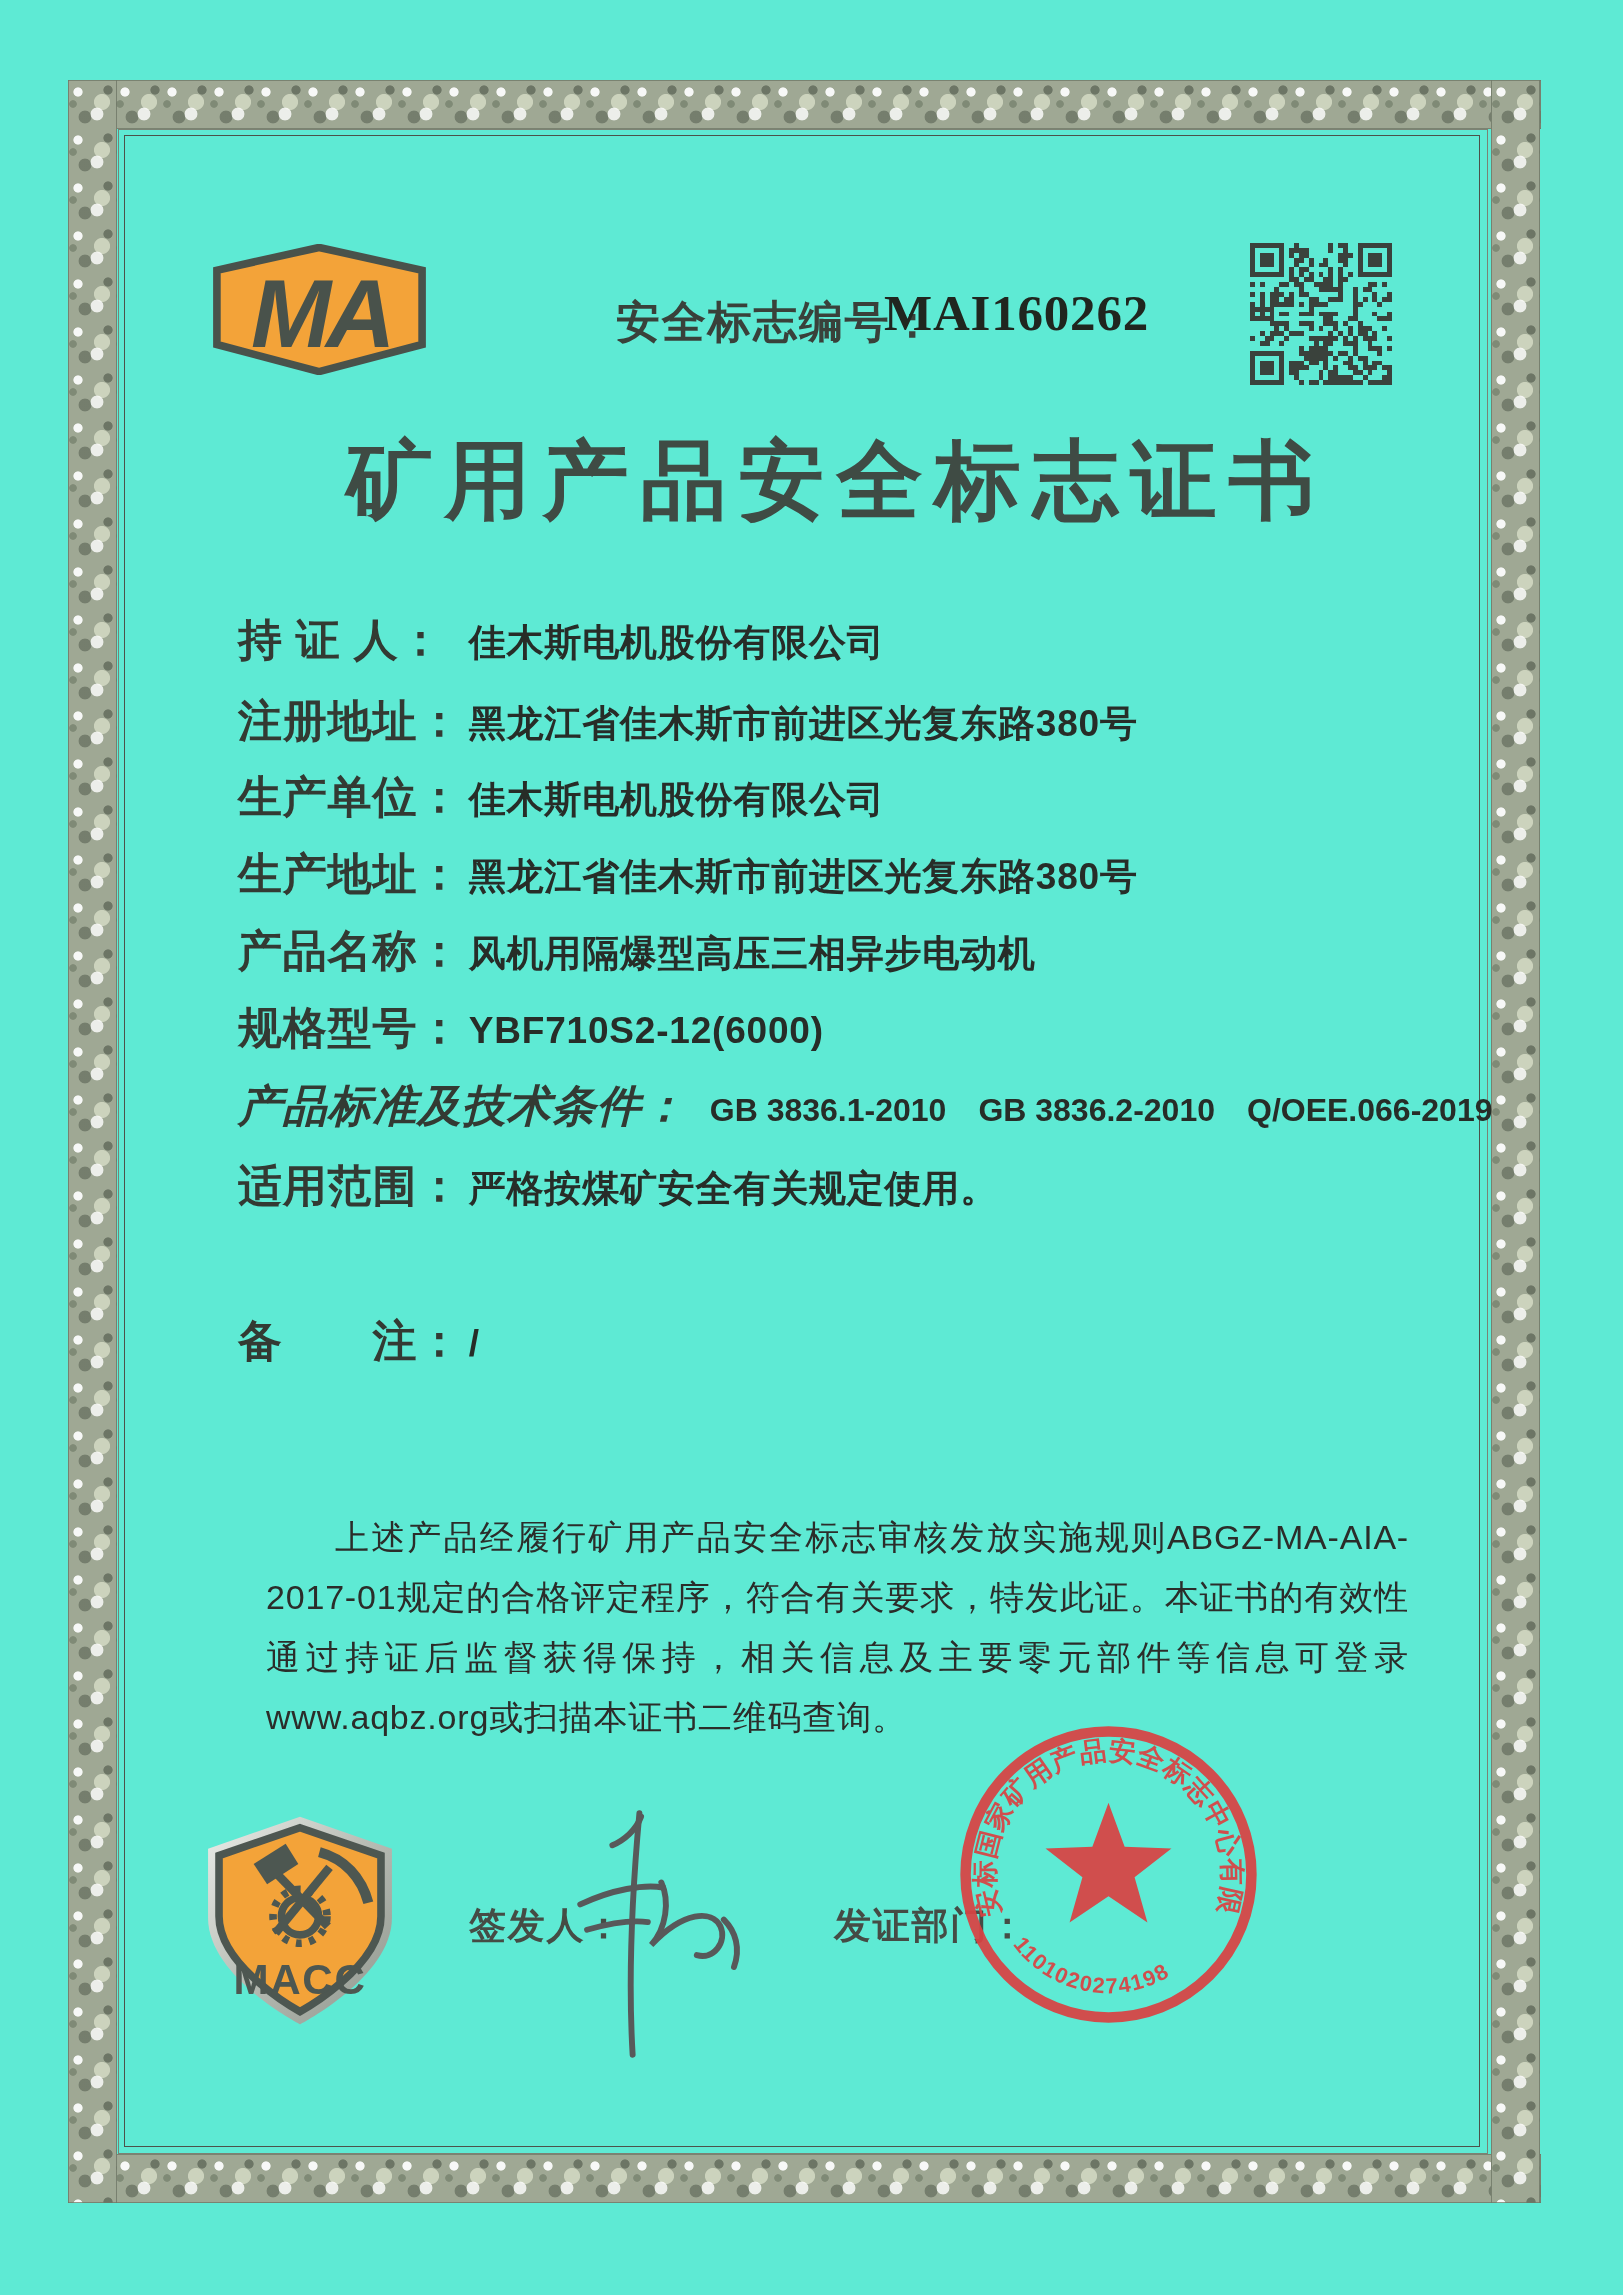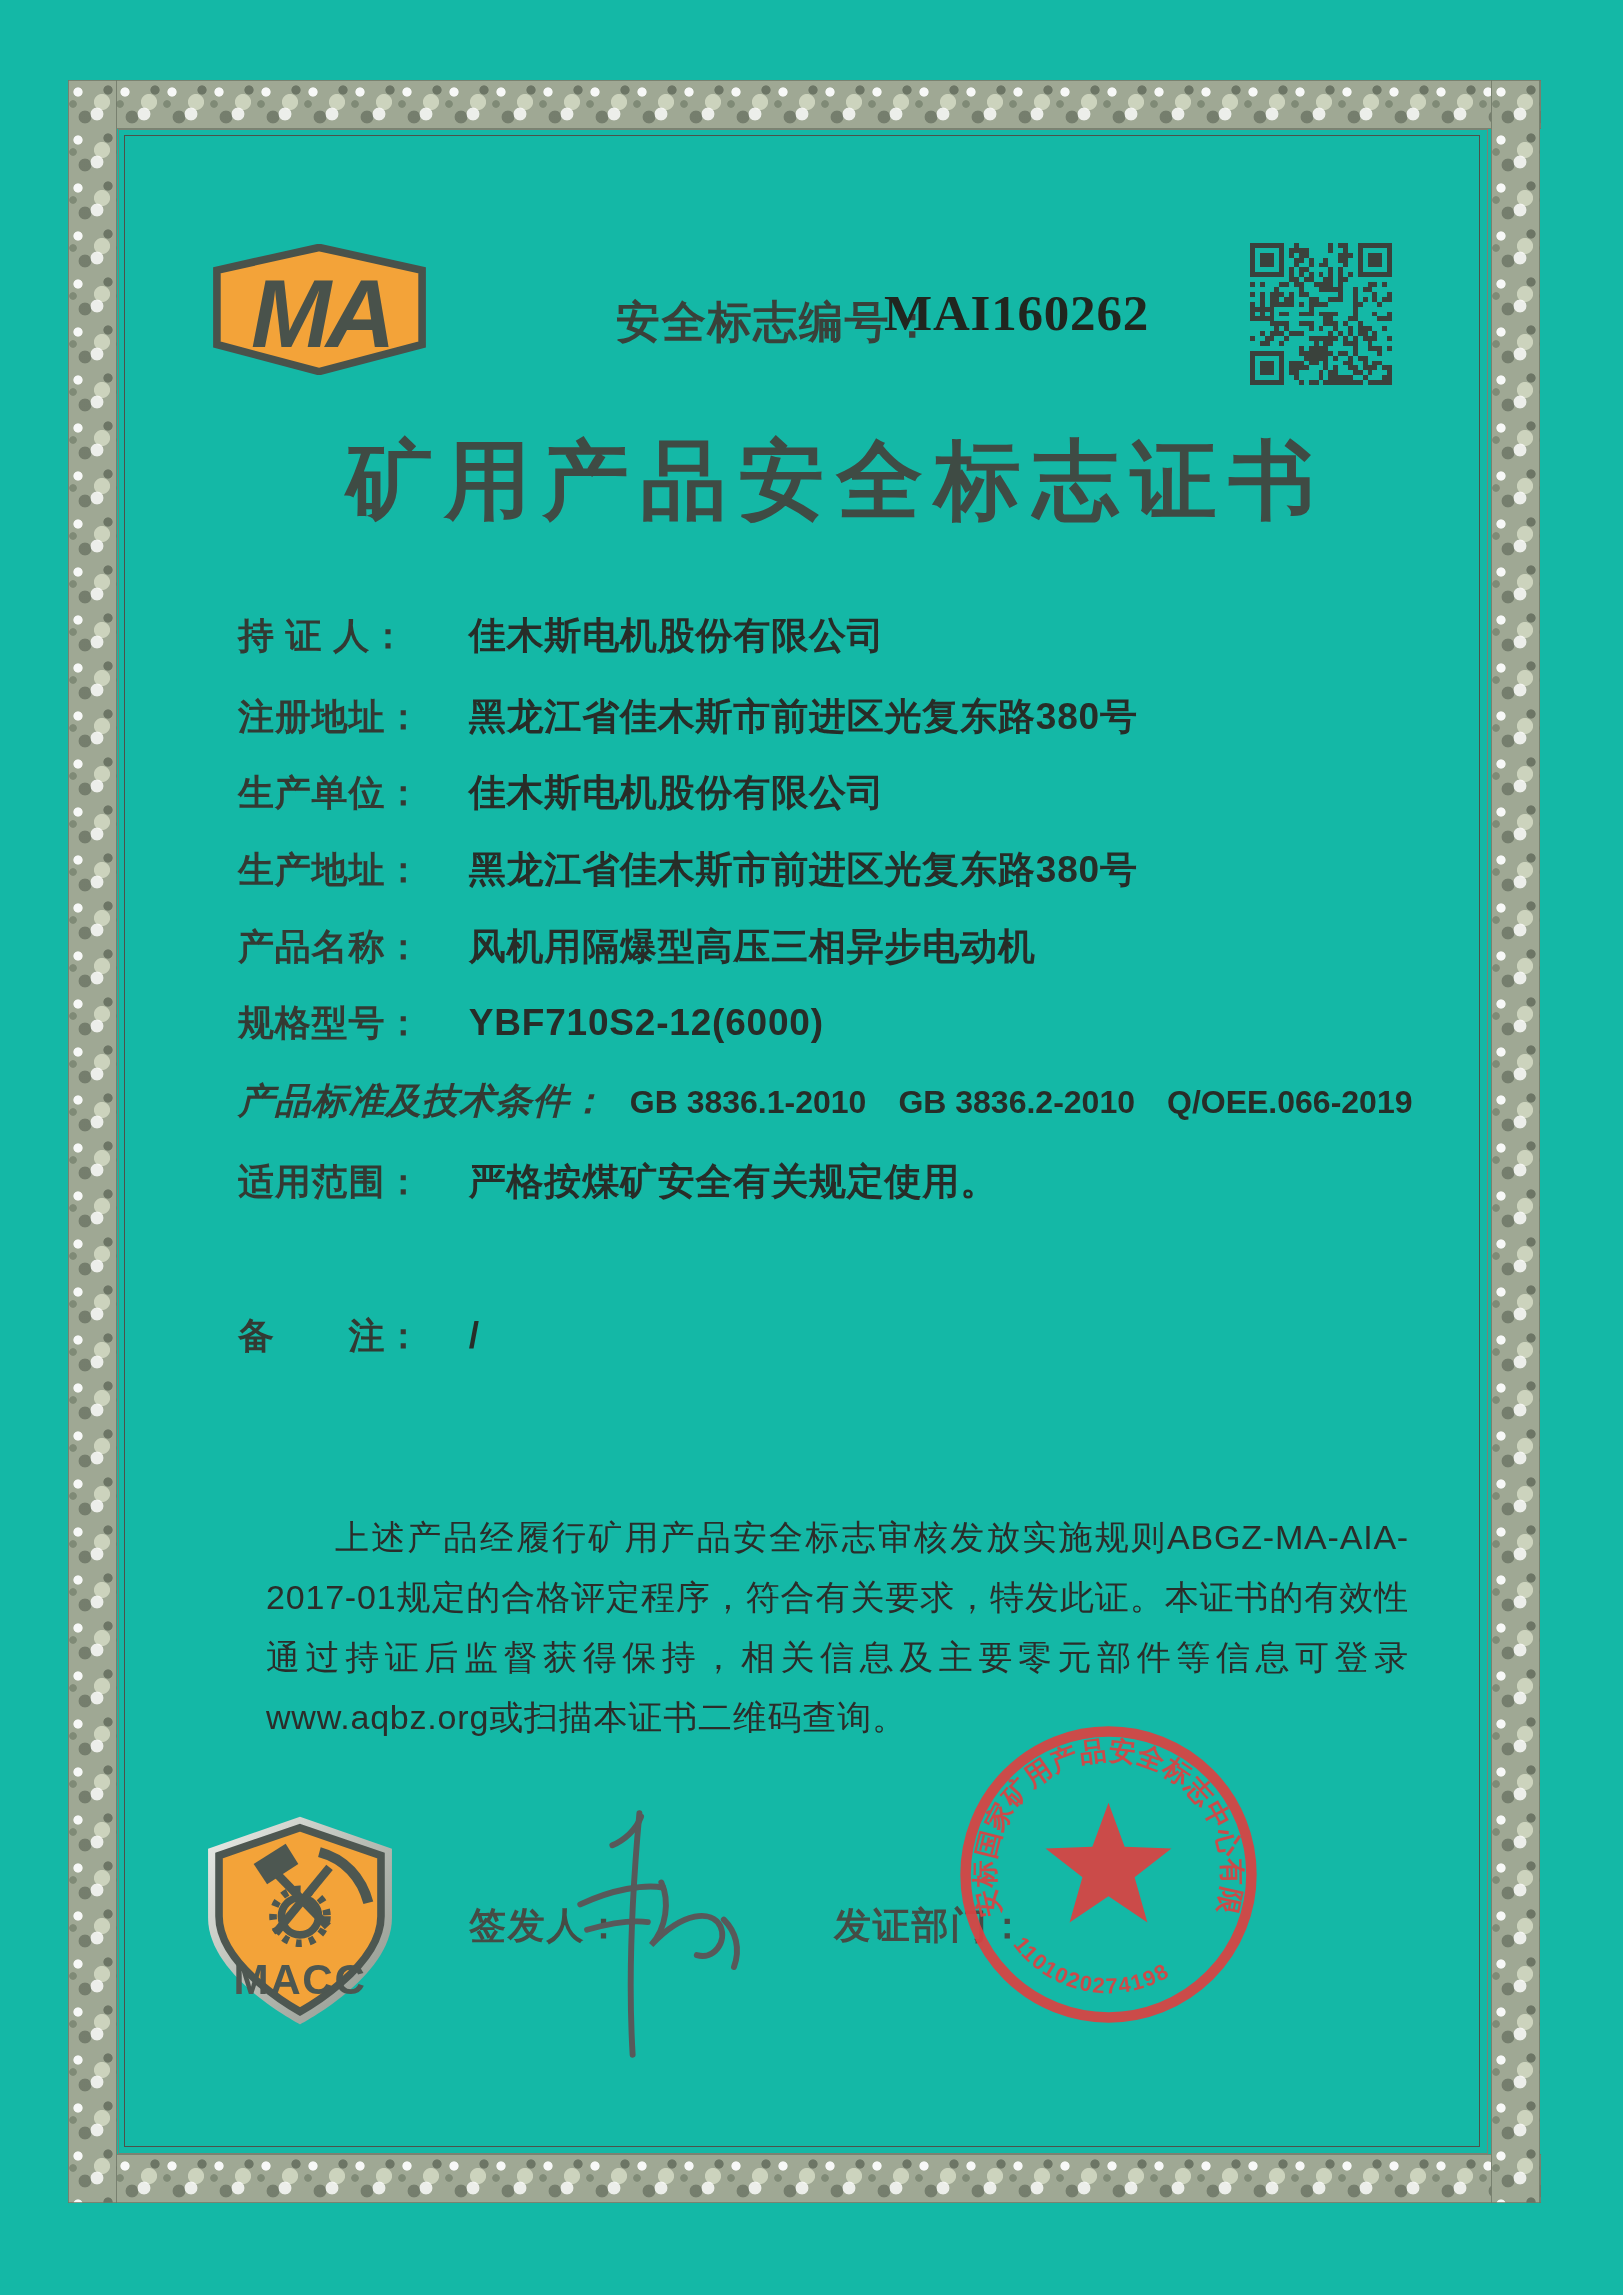--- a/index.html
+++ b/index.html
@@ -1,17 +1,17 @@
 <!DOCTYPE html>
 <html style="font-size:13.5px"><head>
 <meta charset="utf-8">
 <style>
   html,body{margin:0;padding:0;background:#ffffff;}
   body{font-family:"Liberation Sans","DejaVu Sans",sans-serif;}
-  #page{position:relative;width:1623px;height:2295px;background:#14b8a6;overflow:hidden;}
+  #page{position:relative;width:1623px;height:2295px;background:#5eead4;overflow:hidden;}
 
   
   .band{position:absolute;background-color:#9fa894;
     background-image:
       radial-gradient(circle at 10px 12px, rgba(255,255,255,.92) 0 4.2px, rgba(255,255,255,0) 5px),
       radial-gradient(circle at 29px 34px, rgba(255,255,255,.8) 0 6px, rgba(255,255,255,0) 6.8px),
       radial-gradient(circle at 40px 10px, rgba(66,75,62,.55) 0 4.2px, rgba(66,75,62,0) 5px),
       radial-gradient(circle at 17px 37px, rgba(66,75,62,.45) 0 6px, rgba(66,75,62,0) 6.8px),
       radial-gradient(circle at 34px 22px, #ccd3bd 0 7.6px, rgba(204,211,189,0) 8.5px),
       radial-gradient(circle at 5px 24px, #7f8a76 0 3.4px, rgba(127,138,118,0) 4.2px);
@@ -20,21 +20,21 @@
   .hairline{position:absolute;border:0.8px solid #7c8274;}
   .innerline{position:absolute;border:1.7px solid #4c524a;}
 
   .abs{position:absolute;}
   .cert-title{left:0;width:1623px;text-align:center;font-size:86px;font-weight:800;
     color:#3f4b44;letter-spacing:12px;white-space:nowrap;padding-left:25px;}
   .hdr-label{font-size:44px;font-weight:700;color:#39413a;letter-spacing:1.7px;}
   .hdr-number{font-family:"Liberation Serif","DejaVu Serif",serif;font-size:51px;font-weight:600;color:#20261f;letter-spacing:0.8px;}
 
   .row{position:absolute;left:238px;width:1209px;white-space:nowrap;}
-  .flabel{display:inline-block;font-size:36px;font-weight:700;color:#333a33;letter-spacing:0.8px;vertical-align:baseline;}
+  .flabel{display:inline-block;font-size:44px;font-weight:700;color:#333a33;letter-spacing:0.8px;vertical-align:baseline;}
   .w268{min-width:227px;}
   .fvalue{font-size:37px;font-weight:700;color:#272d28;letter-spacing:0.8px;}
   .fvalue-sm{font-size:32px;font-weight:700;color:#272d28;letter-spacing:0;}
   .pairgap{display:inline-block;min-width:188px;}
 
   .para{position:absolute;left:266px;width:1143px;font-size:34px;line-height:60px;
     color:#2b2d2a;font-weight:500;text-align:justify;text-indent:69px;letter-spacing:0.8px;}
 
   .ft-label{font-size:37px;font-weight:700;color:#454c45;letter-spacing:1.7px;white-space:nowrap;margin-left:36px;}
 

